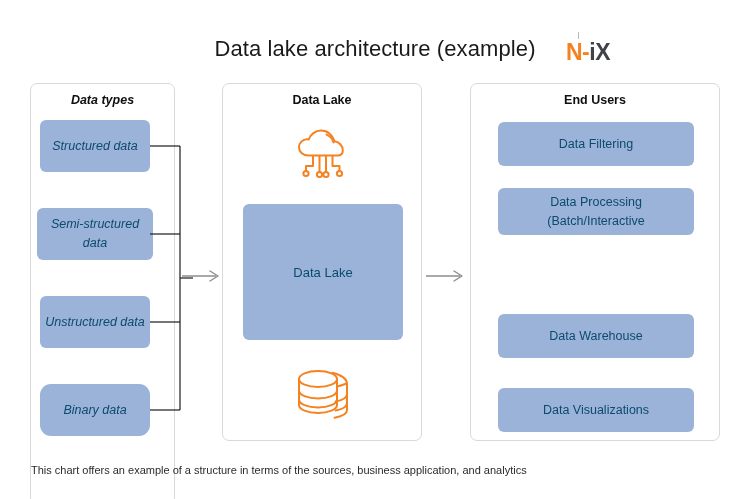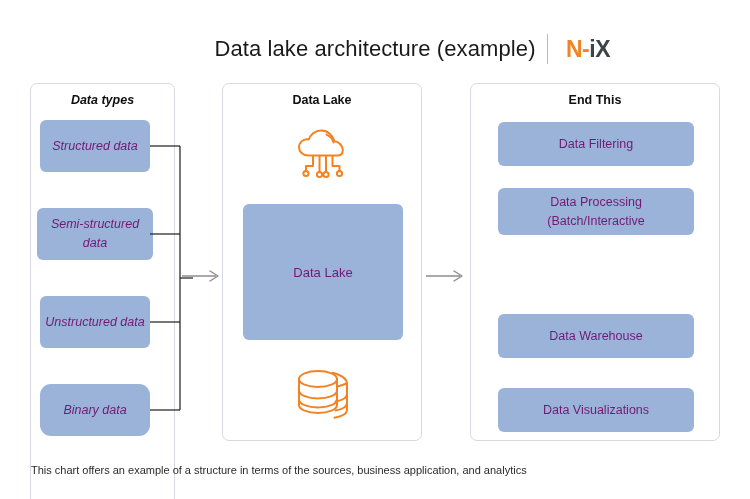--- a/index.html
+++ b/index.html
@@ -32,20 +32,21 @@
     font-weight: 400;
     color: #1a1a1a;
     letter-spacing: 0.1px;
   }
   #logo-wrap {
     position: absolute;
     right: 14px; top: 14px;
     height: 34px;
     display: flex;
     align-items: center;
+    flex-direction: column;
   }
   #logo-divider {
     width: 1px;
     height: 30px;
     background: #b9b9b9;
     margin-right: 18px;
   }
   #logo-text {
     font-size: 23px;
     font-weight: bold;
@@ -81,21 +82,21 @@
   .blue-box {
     position: absolute;
     background: #9bb3d9;
     border-radius: 6px;
     display: flex;
     align-items: center;
     justify-content: center;
     text-align: center;
     font-size: 12.5px;
     line-height: 19px;
-    color: #701a75;
+    color: #0c4a6e;
     box-sizing: border-box;
     padding: 0 4px;
   }
 
   
   .dt-box { left: 9px; width: 110px; height: 52px; }
   #dt-box-0 { top: 36px; }
   #dt-box-1 { top: 124px; left: 6px; width: 116px; }
   #dt-box-2 { top: 212px; }
   #dt-box-3 { top: 300px; border-radius: 11px; }
@@ -218,21 +219,21 @@
       <path d="M4 32.5 C4 36.9 12.5 40.5 23 40.5 C33.5 40.5 42 36.9 42 32.5"></path>
       <path d="M37.5 5.8 C46.5 8.1 52 12.3 52 17 V43 C52 46.4 47 49.4 39.5 50.8"></path>
       <path d="M52 27 C52 30.3 47.5 33.2 40.6 34.6"></path>
       <path d="M52 36 C52 39.3 47.5 42.2 40.6 43.6"></path>
       <path d="M42 19.6 C47.9 18.3 52 15.9 52 17"></path>
     </g>
   </svg>
 </div>
 
 <div class="panel" id="panel-endusers">
-  <div class="panel-title">End This</div>
+  <div class="panel-title">End Users</div>
 
   <div class="blue-box eu-box" id="eu-box-0">Data Filtering</div>
   <div class="blue-box eu-box" id="eu-box-1">Data Processing (Batch/Interactive</div>
   <div class="blue-box eu-box" id="eu-box-3">Data Warehouse</div>
   <div class="blue-box eu-box" id="eu-box-4">Data Visualizations</div>
 </div>
 
 <svg class="flow-arrow" id="arrow-1" viewBox="0 0 46 20">
   <g stroke="#8c8c8c" fill="none" stroke-width="1.4">
     <path d="M2 10 H36"></path>

